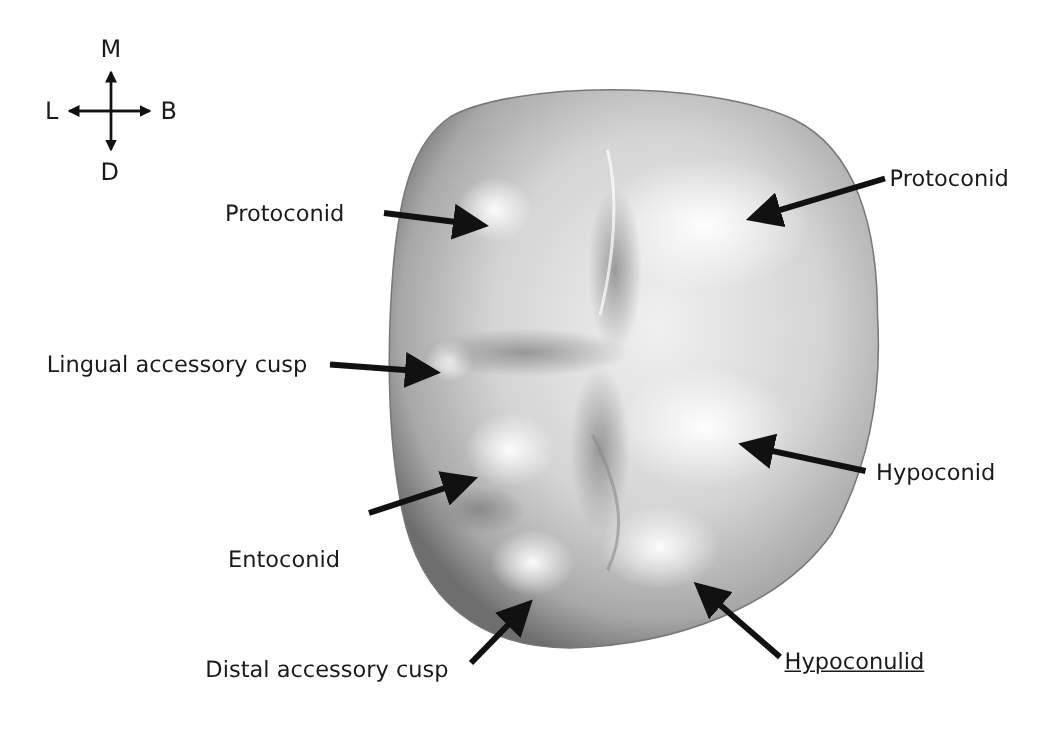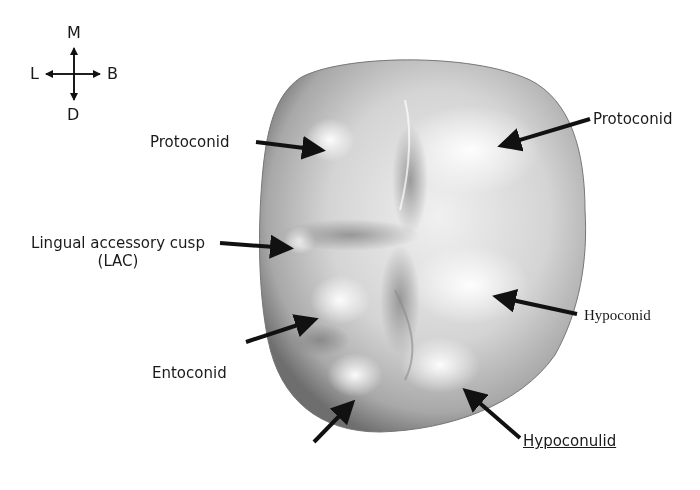--- a/index.html
+++ b/index.html
@@ -80,22 +80,22 @@
 <div class="compass-letter" style="left:67px; top:24px;">M</div>
 <div class="compass-letter" style="left:30px; top:65px;">L</div>
 <div class="compass-letter" style="left:107px; top:65px;">B</div>
 <div class="compass-letter" style="left:67px; top:106px;">D</div>
 
 <div class="lbl" style="left:150px; top:133px;">Protoconid</div>
 <div class="lbl" style="left:593px; top:110px;">Protoconid</div>
 
 <div class="lbl center" style="left:18px; top:234px; width:200px;">
   <div>Lingual accessory cusp</div>
-  <div>(LAC)</div>
 </div>
 
 <div class="lbl" style="left:152px; top:337px;margin-top:27px;">Entoconid</div>
-<div class="lbl" style="left:584px; top:306px;font-family:Liberation Serif, serif;">Hypoconid</div>
+<div class="lbl" style="left:584px; top:306px;">Hypoconid</div>
 
 <div class="lbl center" style="left:118px; top:437px; width:200px;">
+  <div>Distal accessory cusp</div>
 </div>
 
 <div class="lbl" style="left:523px; top:432px;text-decoration:underline;">Hypoconulid</div>
 
 </body></html>

